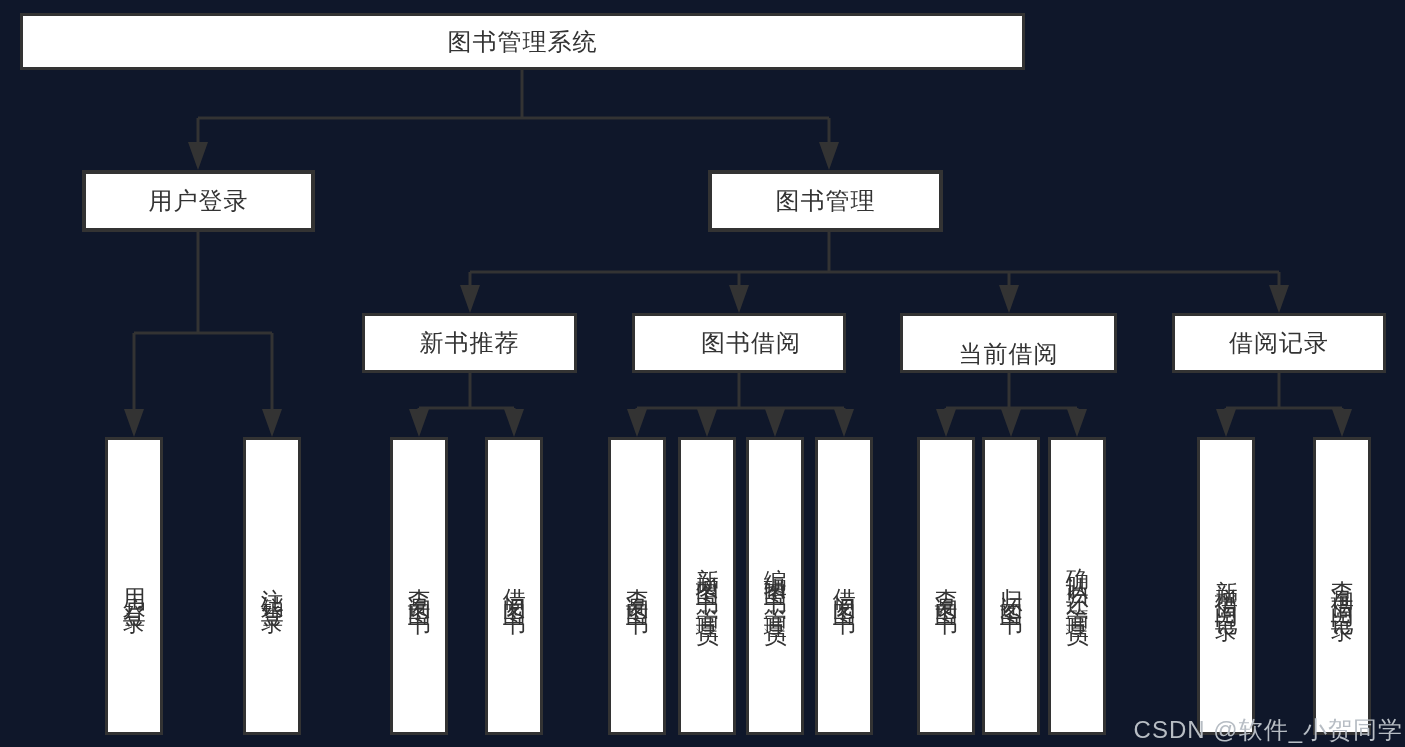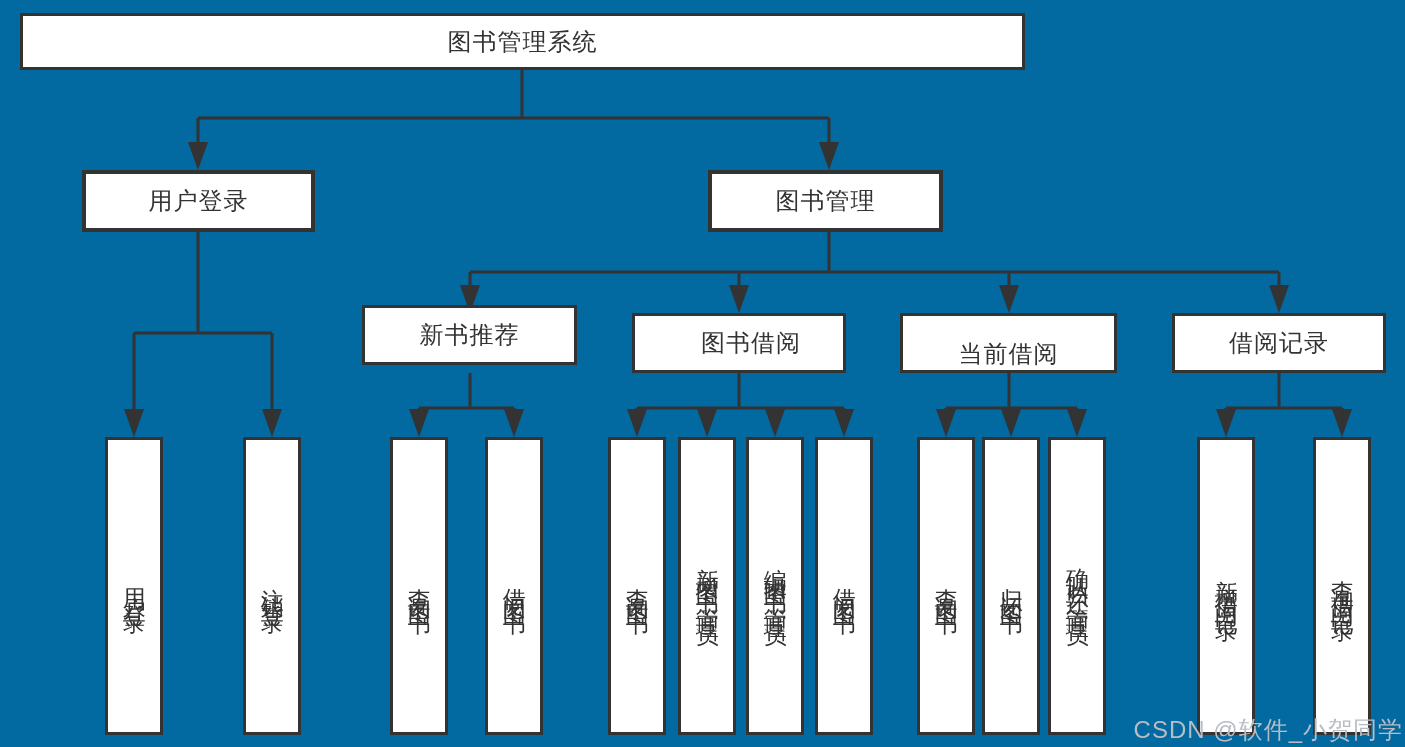--- a/index.html
+++ b/index.html
@@ -1,19 +1,19 @@
 <!DOCTYPE html>
 <html><head>
 <meta charset="utf-8">
 <style>
   html,body{margin:0;padding:0;background:#ffffff;}
   #canvas{
     position:relative;
     width:1405px;height:747px;
-    background:#0369a1;
+    background:#0f172a;
     font-family:"Liberation Sans", sans-serif;
     color:#333333;
     overflow:hidden;
   }
   #wires{position:absolute;left:0;top:0;width:1405px;height:747px;}
   .node{
     position:absolute;
     background:#ffffff;
     border:3px solid #333333;
     box-sizing:border-box;
@@ -35,21 +35,21 @@
     text-orientation:mixed;
     font-size:23px;
     letter-spacing:8px;
     line-height:1.1;
   }
   
   #n-root{left:20px;top:13px;width:1005px;height:57px;}
   #n-user-login{left:82px;top:170px;width:233px;height:62px;border-width:4px;}
   #n-book-mgmt{left:708px;top:170px;width:235px;height:62px;border-width:4px;}
   
-  #n-new-book{left:362px;top:305px;width:215px;height:60px;}
+  #n-new-book{left:362px;top:313px;width:215px;height:60px;}
   #n-book-borrow{left:632px;top:313px;width:214px;height:60px;padding-left:24px;}
   #n-current-borrow{left:900px;top:313px;width:217px;height:60px;align-items:flex-end;}
   #n-borrow-records{left:1172px;top:313px;width:214px;height:60px;}
   
   #l-user-login{left:105px;}
   #l-logout{left:243px;}
   #l-query-book-1{left:390px;}
   #l-borrow-book-1{left:485px;}
   #l-query-book-2{left:608px;}
   #l-add-book{left:678px;}

